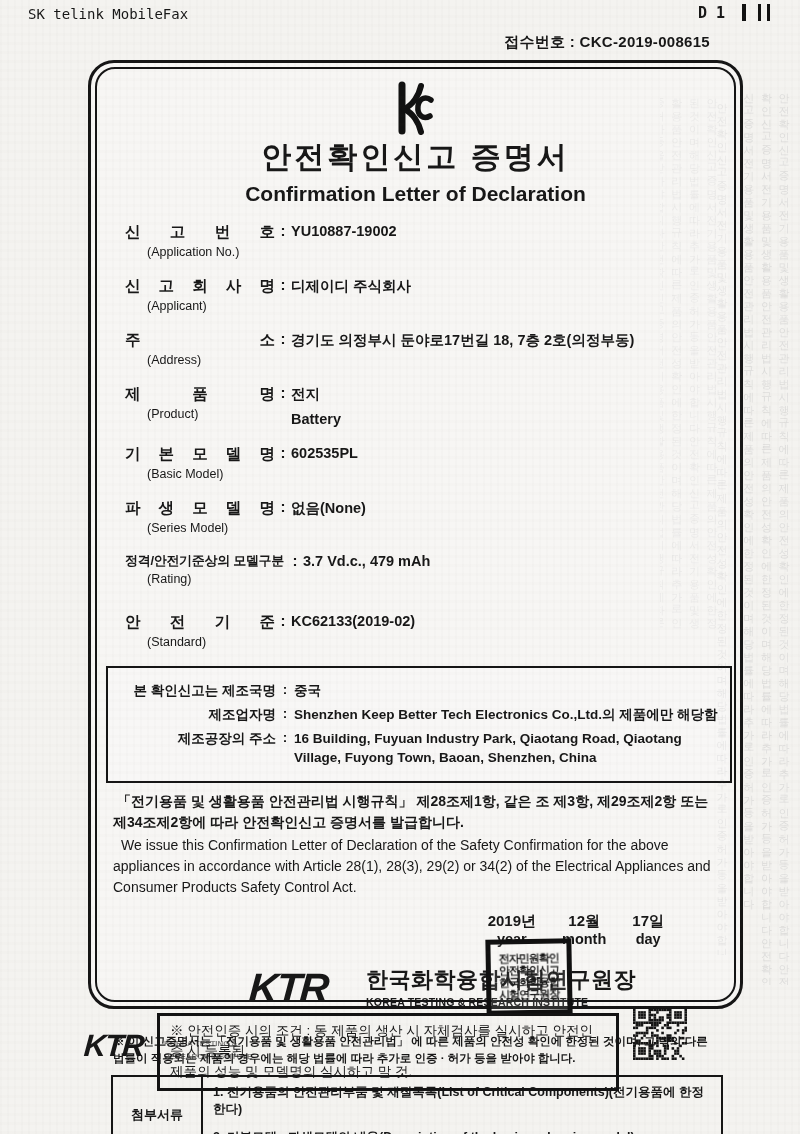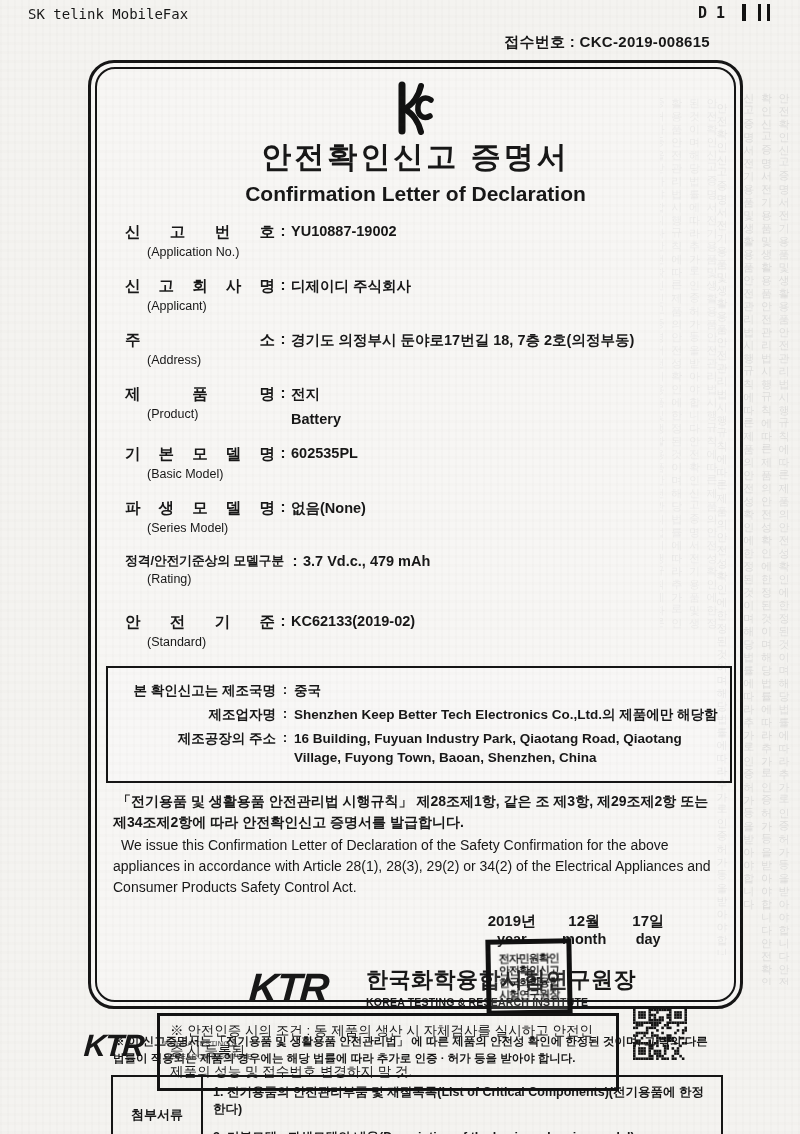--- a/index.html
+++ b/index.html
@@ -274,21 +274,21 @@
   </div>
 </div>
 
 <div class="footer-ktr">KTR</div>
 <div class="footer-ktr-sub">
   <div>KOREA TESTING &amp;</div>
   <div>RESEARCH INSTITUTE</div>
 </div>
 <div class="cond-box">
   <div>※ 안전인증 시의 조건 : 동 제품의 생산 시 자체검사를 실시하고 안전인증 시 등록된</div>
-  <div>제품의 성능 및 접수번호 변경하지 말 것.</div>
+  <div>제품의 성능 및 모델명의 실시하고 말 것.</div>
 </div>
 <div class="qr" id="qr">
     <svg width="54" height="54" viewBox="0 0 54 54">
       <rect x="0" y="0" width="2.5714285714285716" height="2.5714285714285716" fill="#141414"></rect>
       <rect x="2.5714285714285716" y="0" width="2.5714285714285716" height="2.5714285714285716" fill="#141414"></rect>
       <rect x="5.142857142857143" y="0" width="2.5714285714285716" height="2.5714285714285716" fill="#141414"></rect>
       <rect x="7.714285714285715" y="0" width="2.5714285714285716" height="2.5714285714285716" fill="#141414"></rect>
       <rect x="10.285714285714286" y="0" width="2.5714285714285716" height="2.5714285714285716" fill="#141414"></rect>
       <rect x="12.857142857142858" y="0" width="2.5714285714285716" height="2.5714285714285716" fill="#141414"></rect>
       <rect x="15.42857142857143" y="0" width="2.5714285714285716" height="2.5714285714285716" fill="#141414"></rect>

